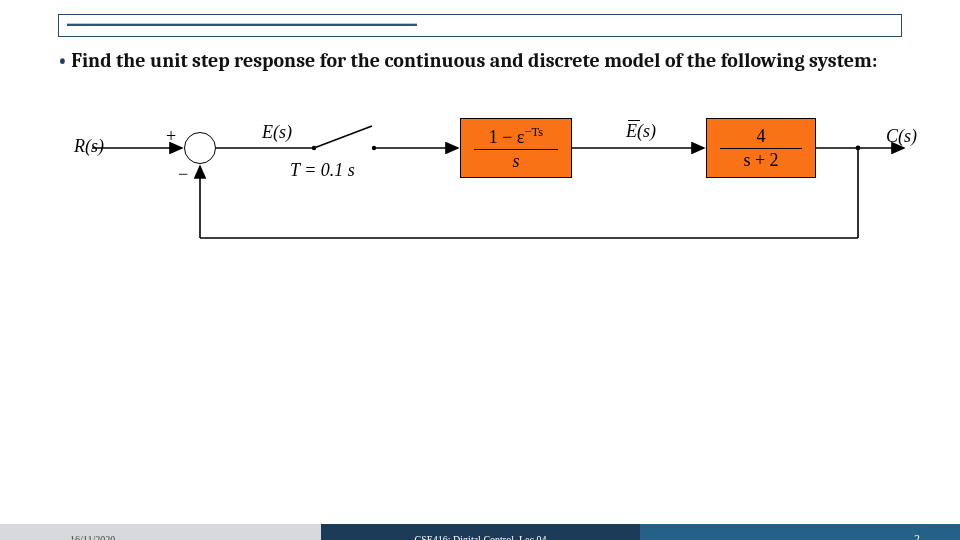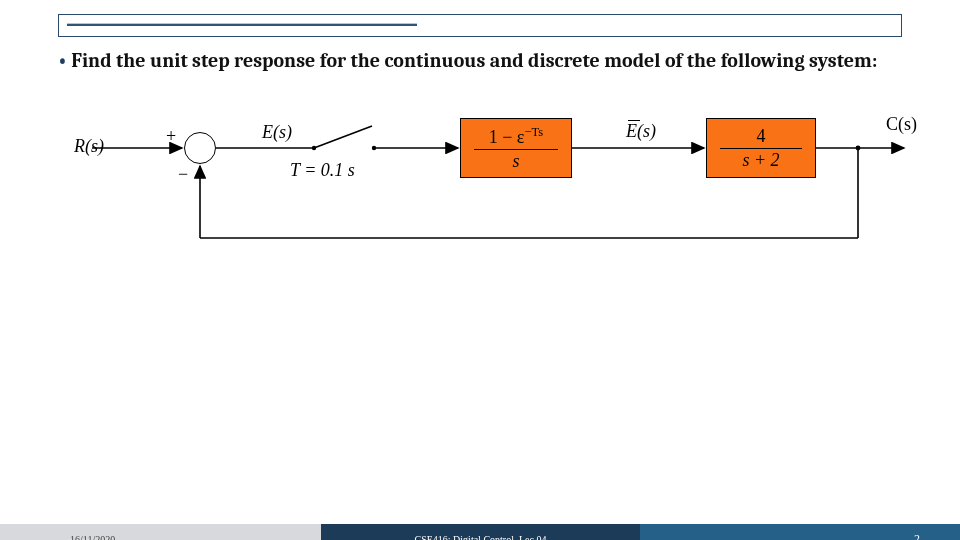--- a/index.html
+++ b/index.html
@@ -173,25 +173,25 @@
         </div>
       </div>
 
       <div class="ebar-top" style="left:554px;top:12px"></div>
       <span class="lbl" style="left:552px;top:13px;font-style:italic"><span>E(s)</span></span>
 
       <div class="box" style="left:632px;top:10px;width:110px;height:60px">
         <div class="tf-inner">
           <div class="tf-num">4</div>
           <div class="tf-bar"></div>
-          <div class="tf-den"><span style="font-style:italic">s + 2</span></div>
+          <div class="tf-den"><span style="">s + 2</span></div>
         </div>
       </div>
 
-      <span class="lbl" style="left:812px;top:6px;"><span>C(s)</span></span>
+      <span class="lbl" style="left:812px;top:18px;font-style:italic"><span>C(s)</span></span>
 
     </div>
   </div>
 
   <div class="footer">
     <div class="f-left">16/11/2020</div>
     <div class="f-mid">CSE416: Digital Control, Lec 04</div>
     <div class="f-right">2</div>
   </div>
 

